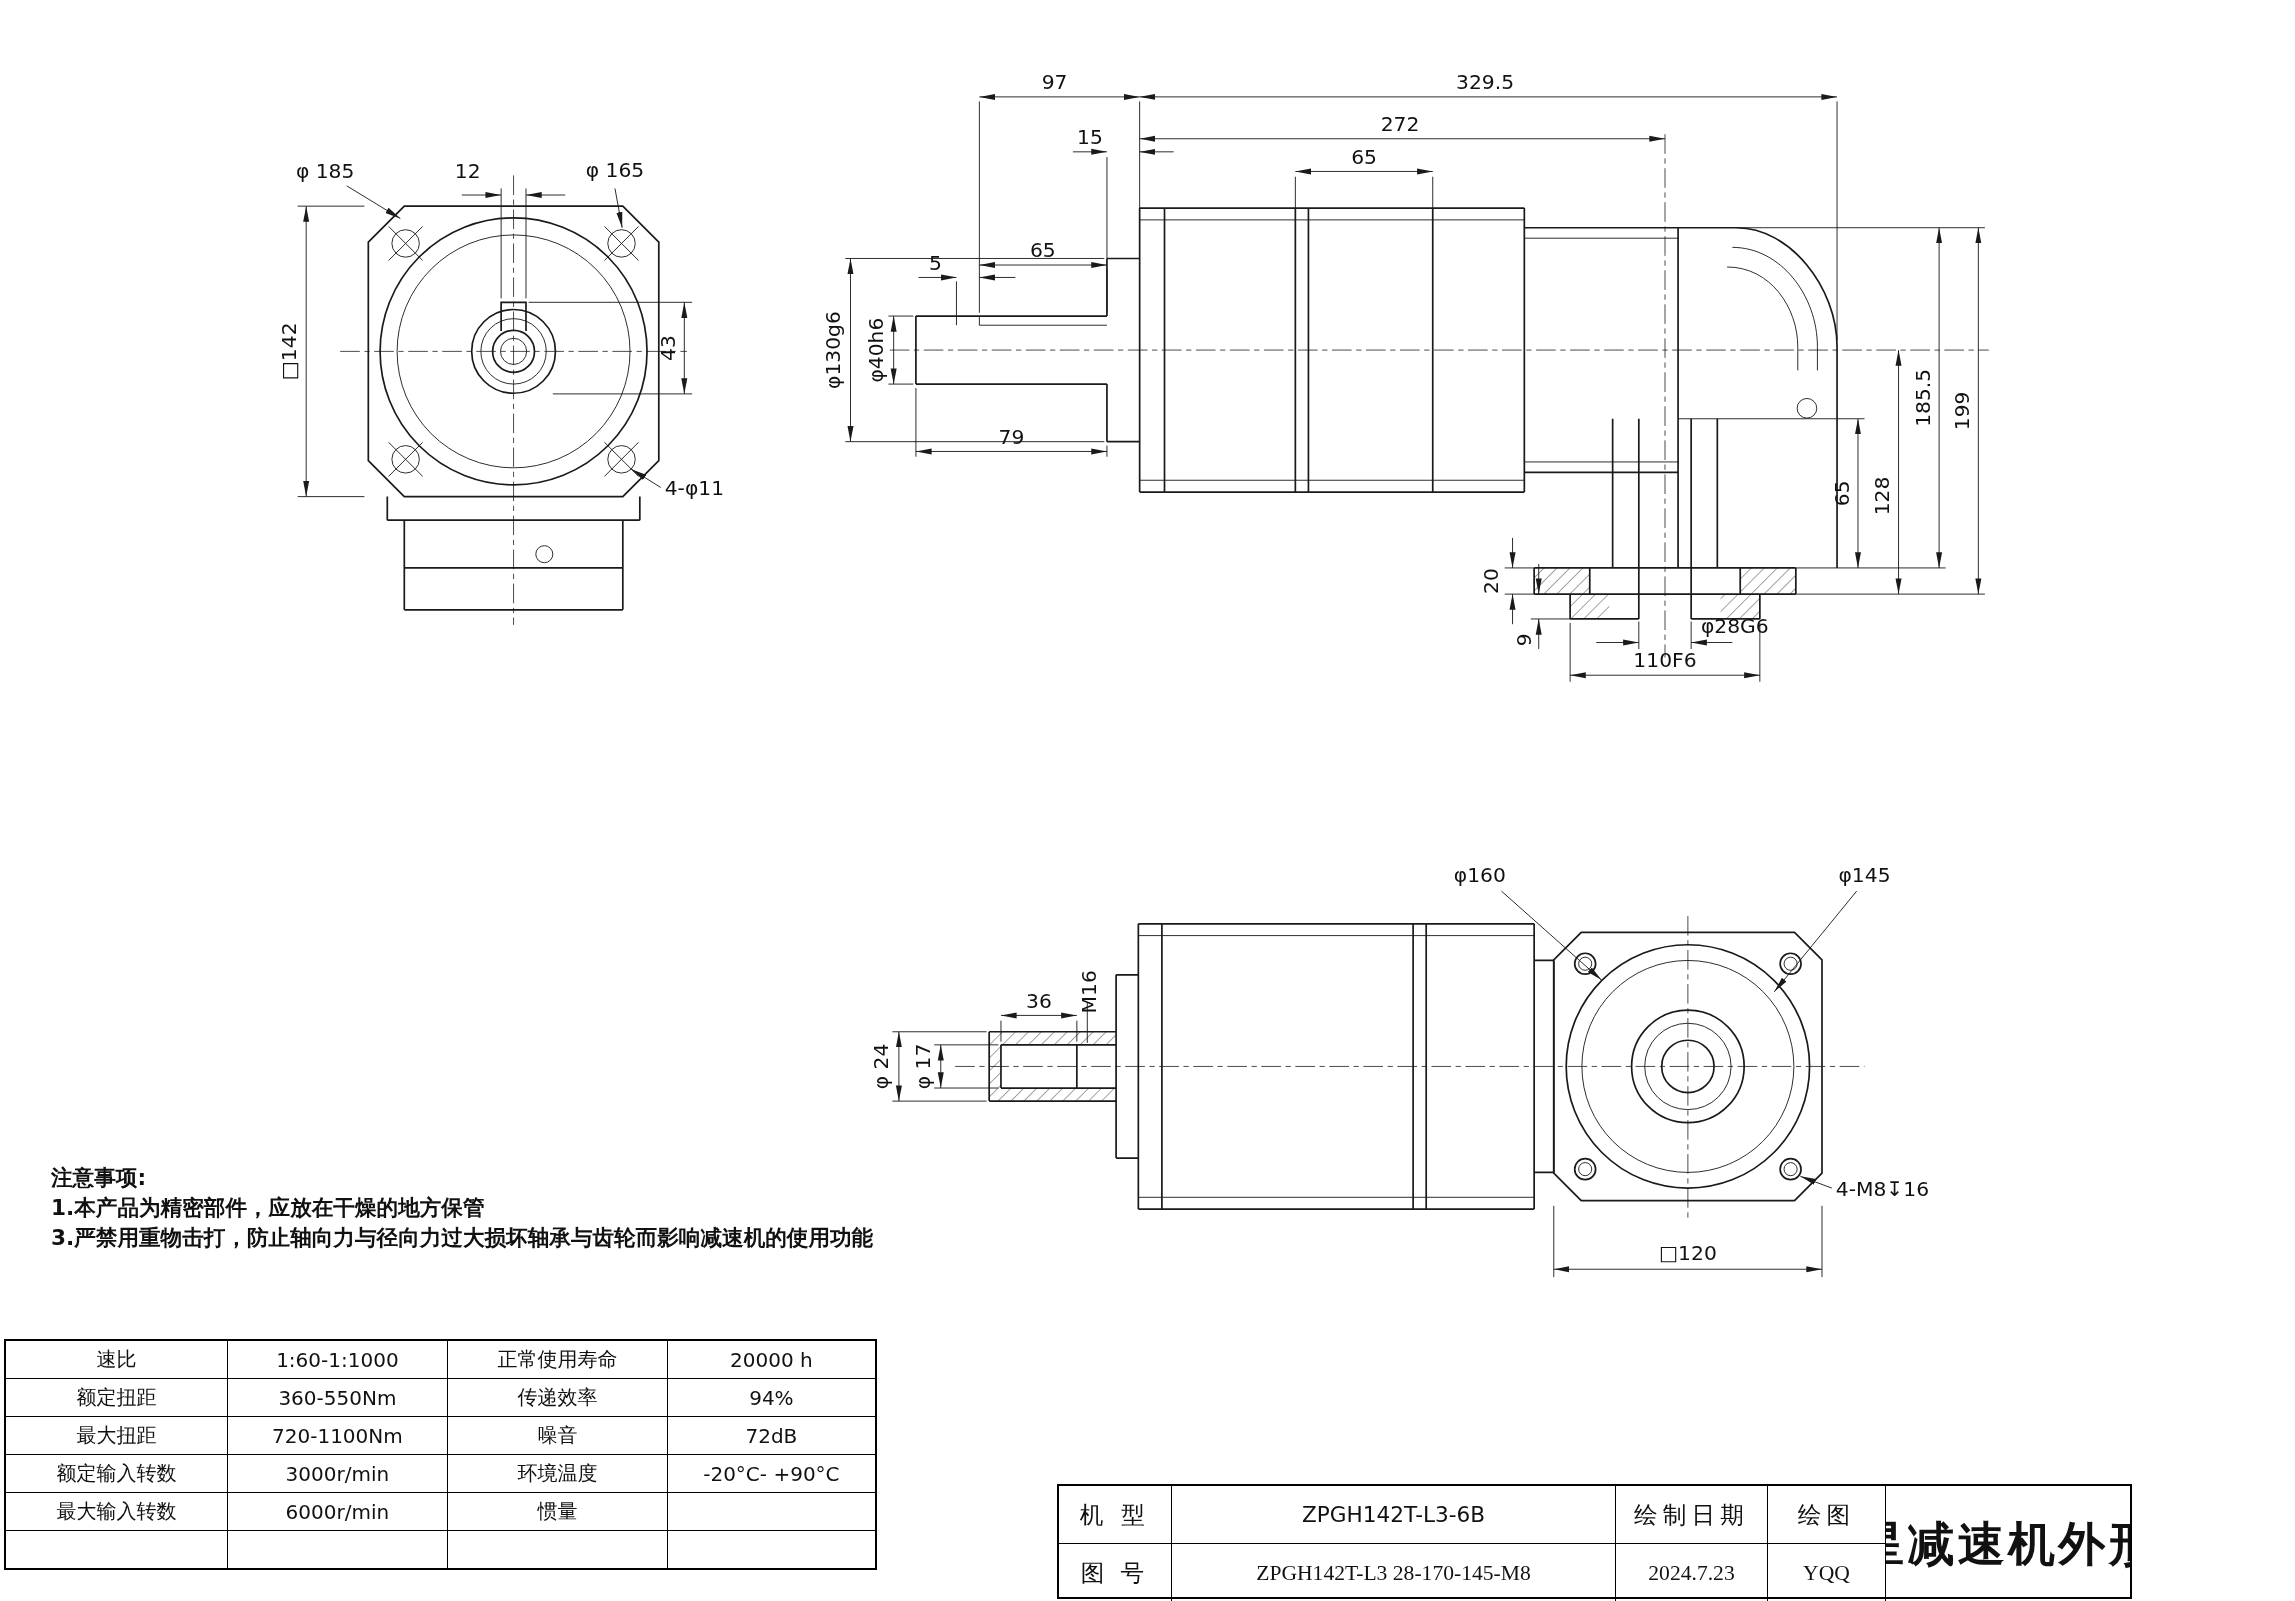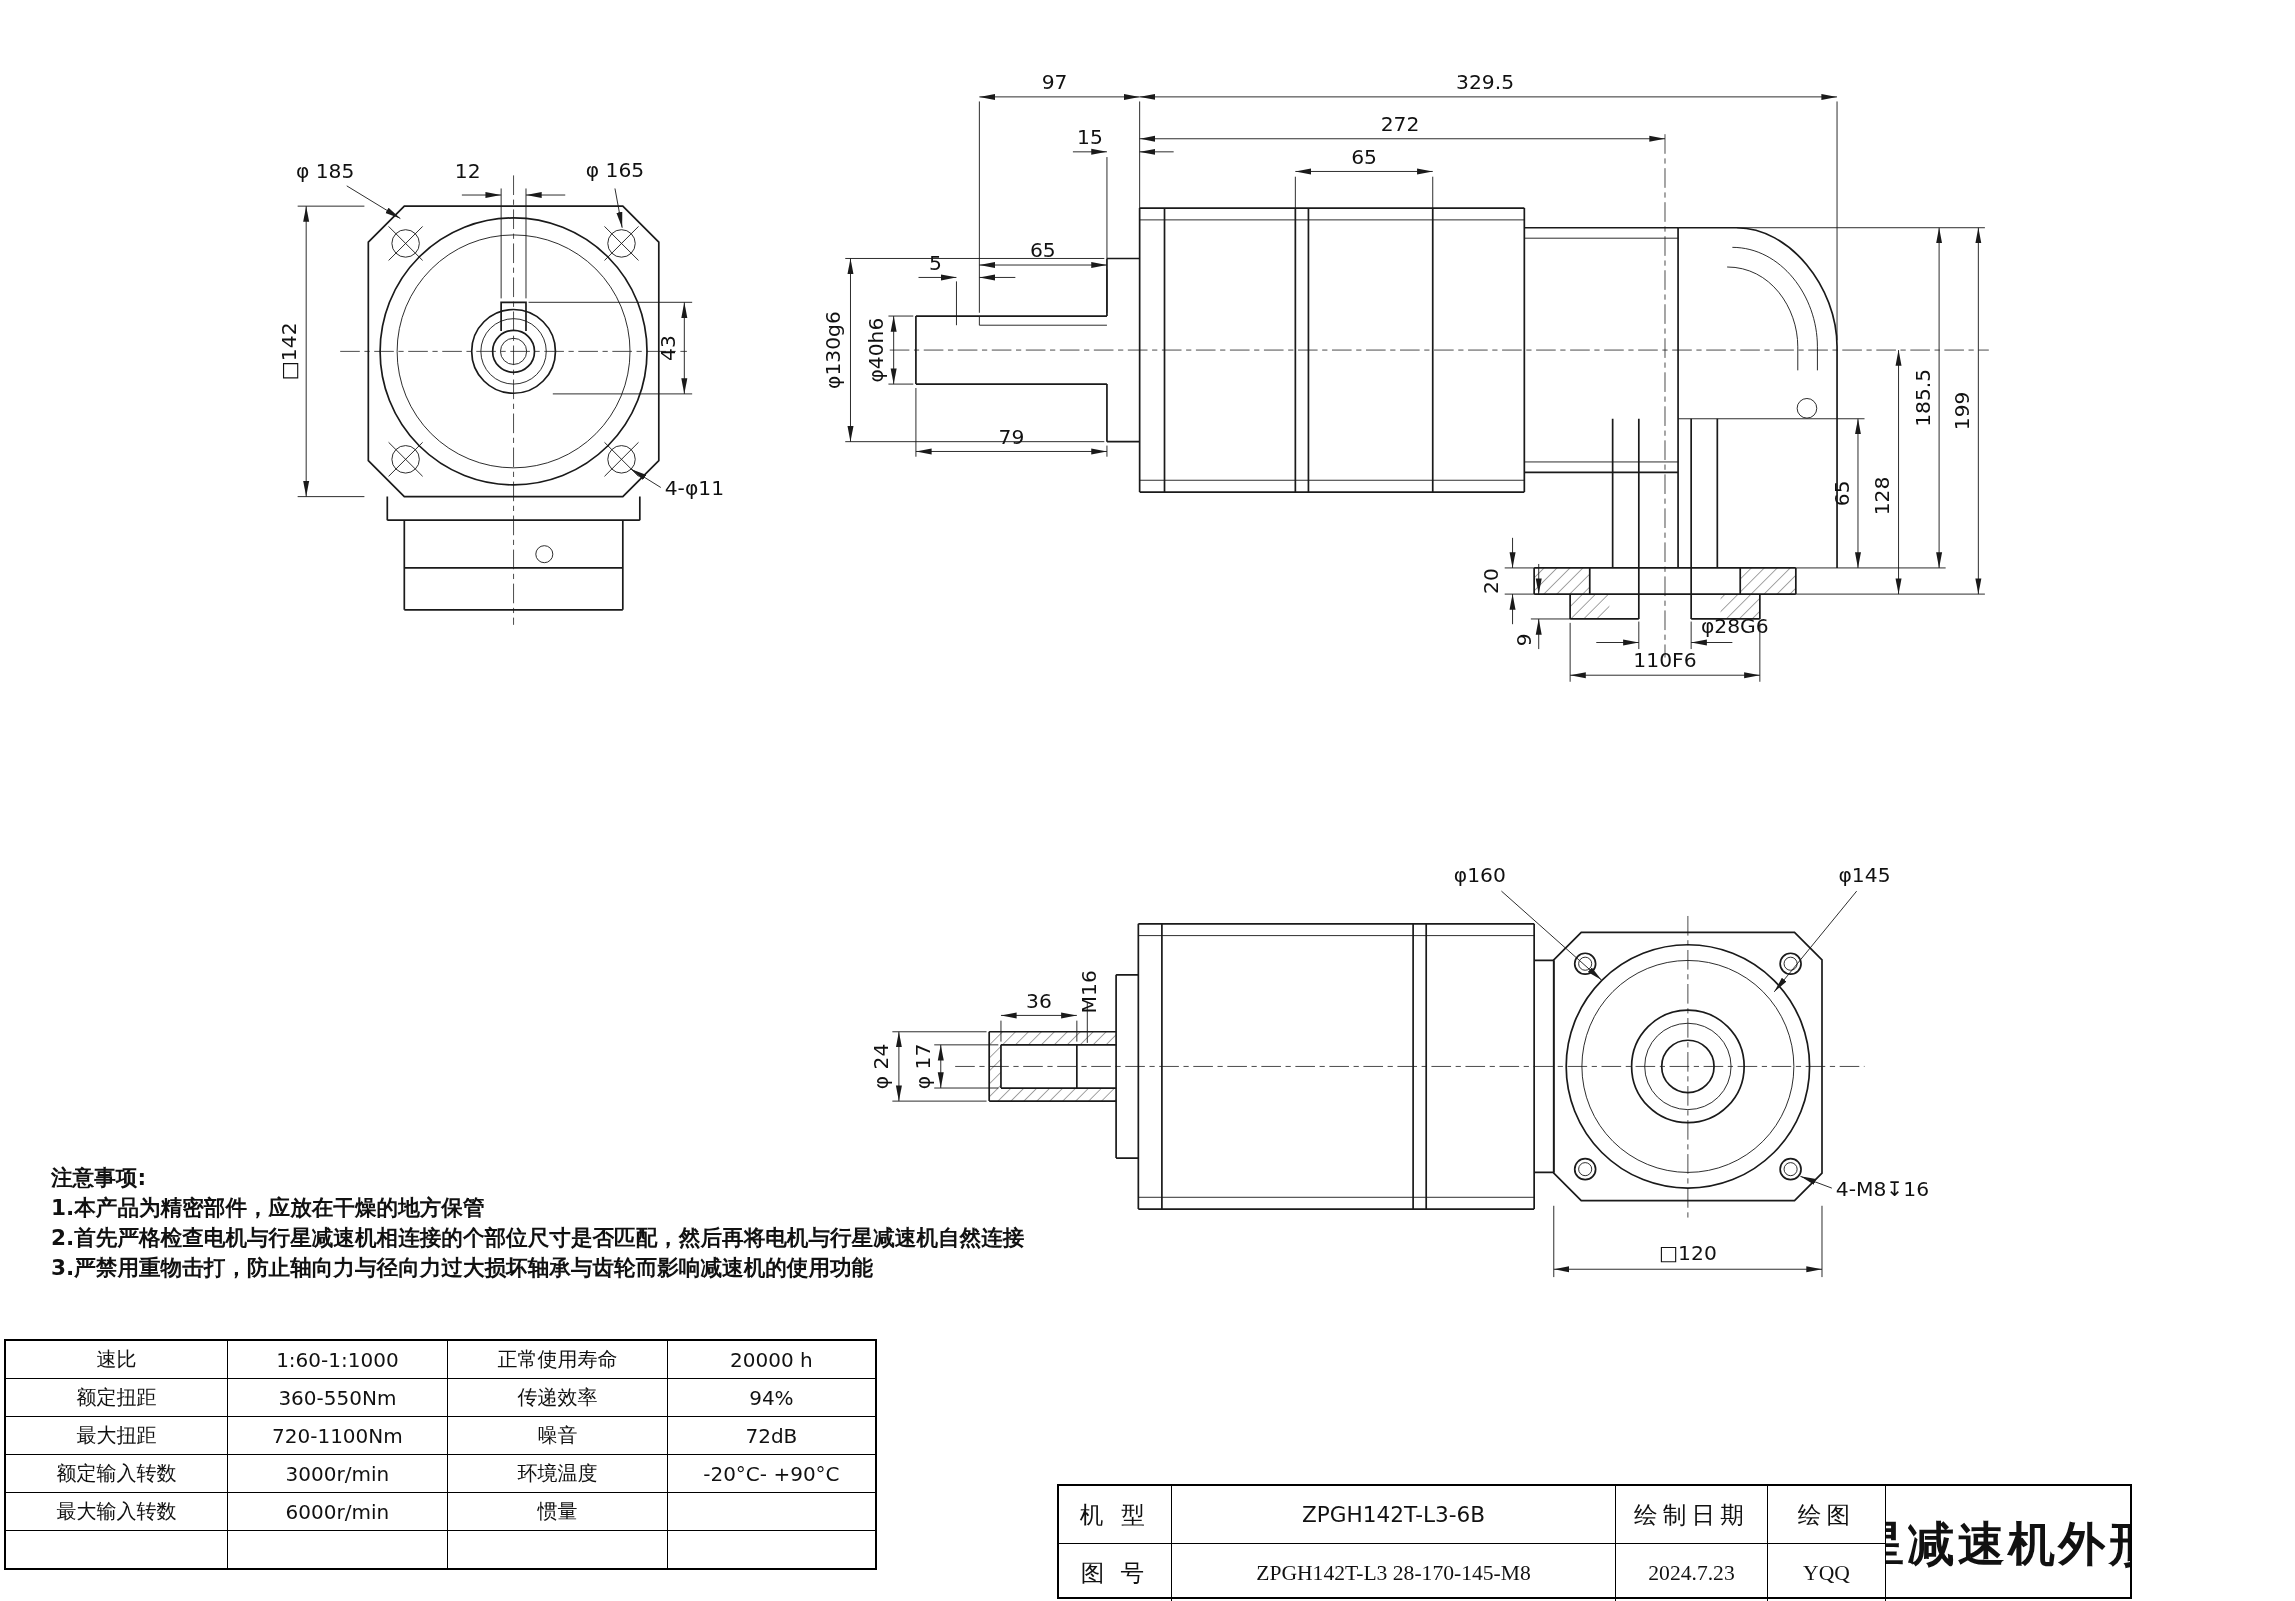--- a/index.html
+++ b/index.html
@@ -282,21 +282,20 @@
       <path class="th" d="M2375 1843 V1952 M2785 1843 V1952"></path>
       <path class="dim" d="M2375 1940 H2785"></path>
       <text class="mid" x="2580" y="1926">□120</text>
     </g>
   </g>
 </svg>
 
 <div class="notes">
   <div>注意事项:</div>
   <div>1.本产品为精密部件，应放在干燥的地方保管</div>
-  <div>2.首先严格检查电机与行星减速机相连接的个部位尺寸是否匹配，然后再将电机与行星减速机自然连接</div>
   <div>3.严禁用重物击打，防止轴向力与径向力过大损坏轴承与齿轮而影响减速机的使用功能</div>
 </div>
 
 <table class="spec">
   <tbody>
       <tr>
     <td style="width:221px">速比</td>
     <td style="width:219px">1:60-1:1000</td>
     <td style="width:219px">正常使用寿命</td>
     <td style="width:207px">20000 h</td>

